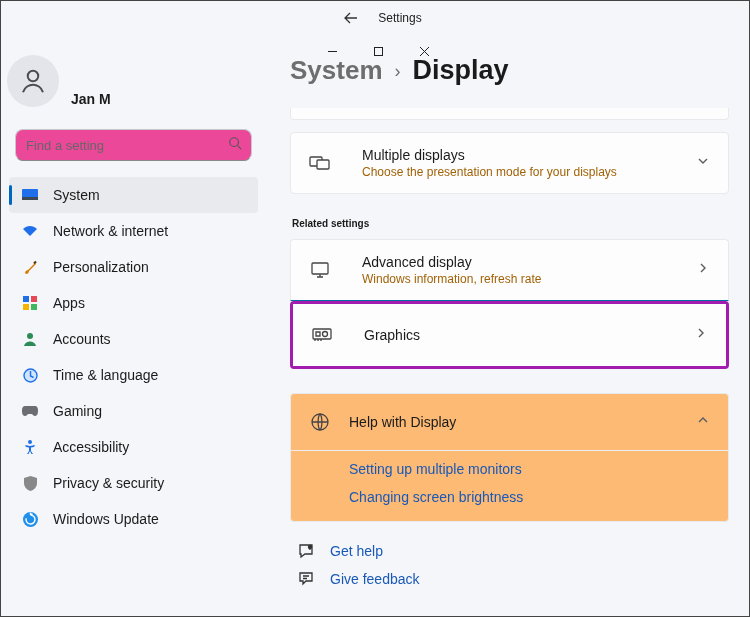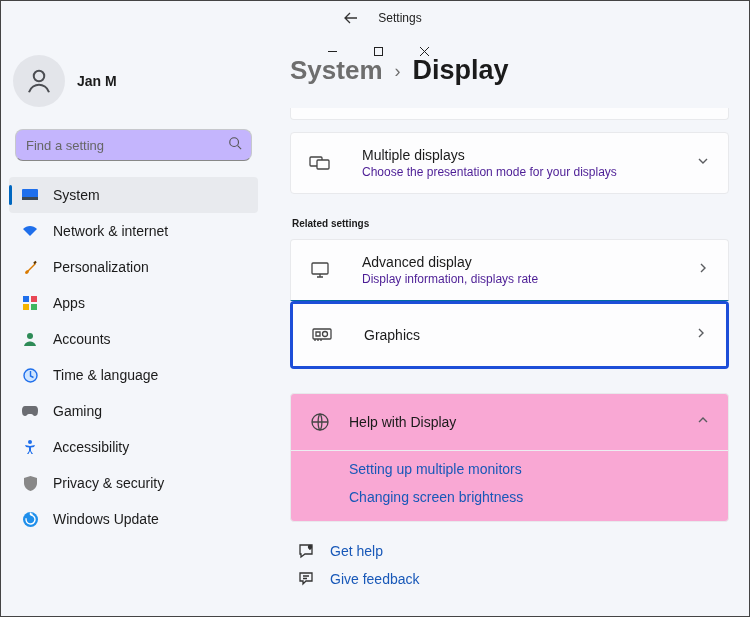--- a/index.html
+++ b/index.html
@@ -12,55 +12,55 @@
   .back-btn { width: 34px; height: 34px; display: flex; align-items: center; justify-content: center; color: #333; }
   .app-title { font-size: 12px; color: #222; }
   .win-controls { display: flex; }
   .win-btn { width: 46px; height: 32px; display: flex; align-items: center; justify-content: center; color: #222; }
 
   
   .body { flex: 1; display: flex; overflow: hidden; }
 
   
   .sidebar { width: 265px; display: flex; flex-direction: column; padding: 6px 0 0 0; }
-  .profile { display: flex; align-items: center; gap: 12px; padding: 10px 18px 18px 12px; }
+  .profile { display: flex; align-items: flex-end; gap: 12px; padding: 10px 18px 18px 6px; }
   .avatar { width: 52px; height: 52px; border-radius: 50%; background: #e3e5ea; display: flex; align-items: center; justify-content: center; }
   .profile-name { font-size: 14px; font-weight: 600; color: #1b1b1b; }
   .search-wrap { margin: 4px 14px 14px 14px; position: relative; }
-  .search-input { width: 100%; height: 32px; border: 1px solid #c6c8cc; background: #c4b5fd; border-radius: 8px; padding: 0 34px 0 10px; font-size: 13px; color: #333; outline: none; border-bottom: 1.5px solid #888; }
+  .search-input { width: 100%; height: 32px; border: 1px solid #c6c8cc; background: #ec4899; border-radius: 8px; padding: 0 34px 0 10px; font-size: 13px; color: #333; outline: none; border-bottom: 1.5px solid #888; }
   .search-input::placeholder { color: #666; }
   .search-icon { position: absolute; right: 10px; top: 50%; transform: translateY(-50%); color: #555; }
   .nav { list-style: none; padding: 2px 8px 0 8px; }
   .nav-item { display: flex; align-items: center; gap: 14px; height: 36px; padding: 0 12px; border-radius: 4px; font-size: 14px; color: #1b1b1b; cursor: default; position: relative; }
   .nav-item.active { background: #e8eaee; }
   .nav-item.active::before { content: ""; position: absolute; left: 0; top: 8px; bottom: 8px; width: 3px; background: #0067c0; border-radius: 2px; }
   .nav-icon { width: 18px; height: 18px; display: flex; align-items: center; justify-content: center; }
 
   
   .content { flex: 1; padding: 16px 20px 0 24px; overflow: hidden; position: relative; }
   .breadcrumb { display: flex; align-items: baseline; gap: 12px; margin-bottom: 22px; }
   .crumb-parent { font-size: 26px; font-weight: 600; color: #6e6e6e; }
   .crumb-sep { font-size: 18px; color: #6e6e6e; position: relative; top: -2px; }
   .crumb-current { font-size: 27px; font-weight: 700; color: #1b1b1b; }
 
   .card { background: #fdfdfe; border: 1px solid #e8e9ec; border-radius: 4px; display: flex; align-items: center; padding: 14px 18px; gap: 31px; margin-bottom: 4px; }
   .card .card-icon { width: 22px; display: flex; justify-content: center; color: #444; }
   .card-body { flex: 1; }
   .card-title { font-size: 14px; color: #1b1b1b; }
-  .card-sub { font-size: 12px; color: #4c1d95; margin-top: 2px; }
+  .card-sub { font-size: 12px; color: #a16207; margin-top: 2px; }
   .card-action { color: #5a5c60; }
 
   .section-label { font-size: 10px; font-weight: 600; color: #1b1b1b; margin: 24px 0 10px 2px; }
 
   .stack-top { border-radius: 4px 4px 0 0; margin-bottom: 0; border-bottom: 1px solid #0369a1; }
 
-  .highlight-box { border: 3px solid #1d4ed8; border-radius: 4px; padding: 0; margin-top: 0; }
+  .highlight-box { border: 3px solid #a21caf; border-radius: 4px; padding: 0; margin-top: 0; }
   .highlight-box .card { border: none; margin: 0; border-radius: 0; padding: 22px 18px; }
 
-  .help-card { background: #f9a8d4; border: 1px solid #e8e9ec; border-radius: 4px; margin-top: 24px; }
+  .help-card { background: #fdba74; border: 1px solid #e8e9ec; border-radius: 4px; margin-top: 24px; }
   .help-header { display: flex; align-items: center; gap: 18px; padding: 18px 18px; border-bottom: 1px solid #eceef1; }
   .help-header .card-icon { width: 22px; display:flex; justify-content:center; }
   .help-links { padding: 10px 8px 16px 58px; display: flex; flex-direction: column; gap: 12px; }
   .help-link { color: #1858b8; font-size: 14px; text-decoration: none; }
 
   .footer-links { margin-top: 20px; display: flex; flex-direction: column; gap: 10px; padding-left: 6px; }
   .footer-link { display: flex; align-items: center; gap: 14px; color: #1858b8; font-size: 14px; }
   .footer-link .fl-icon { width: 20px; color: #333; display:flex; justify-content:center; }
 
   
@@ -245,21 +245,21 @@
 
       <div class="card stack-top">
         <div class="card-icon">
           <svg width="20" height="18" viewBox="0 0 20 18" fill="none" stroke="#444" stroke-width="1.3">
               <rect x="2" y="2" width="16" height="11" rx="1"></rect>
               <path d="M7 16h6M10 13v3"></path>
             </svg>
         </div>
         <div class="card-body">
           <div class="card-title">Advanced display</div>
-          <div class="card-sub">Display information, displays rate</div>
+          <div class="card-sub">Windows information, refresh rate</div>
         </div>
         <div class="card-action">
           <svg width="14" height="14" viewBox="0 0 14 14" fill="none" stroke="currentColor" stroke-width="1.4">
               <path d="M5 3l4 4-4 4"></path>
             </svg>
         </div>
       </div>
 
       <div class="highlight-box">
         <div class="card">

